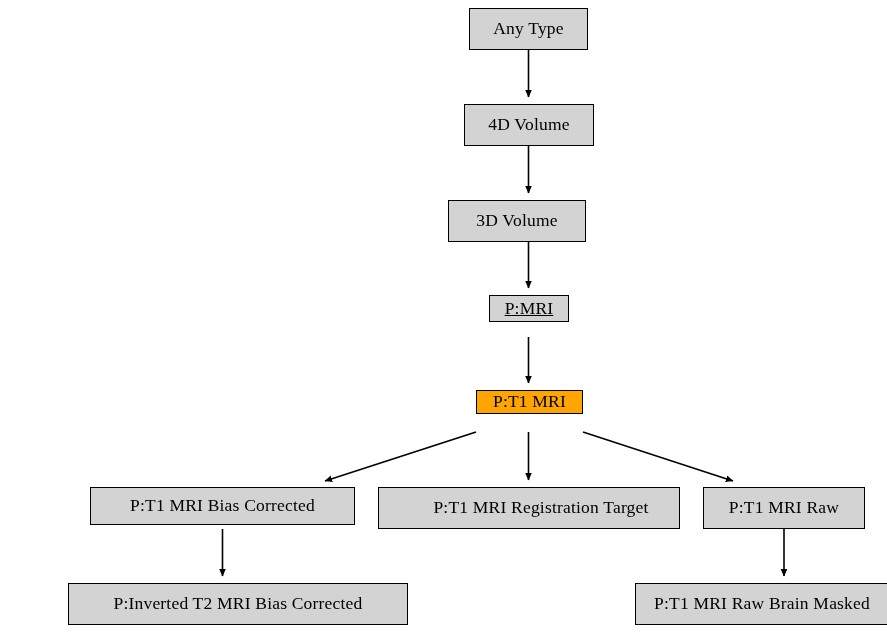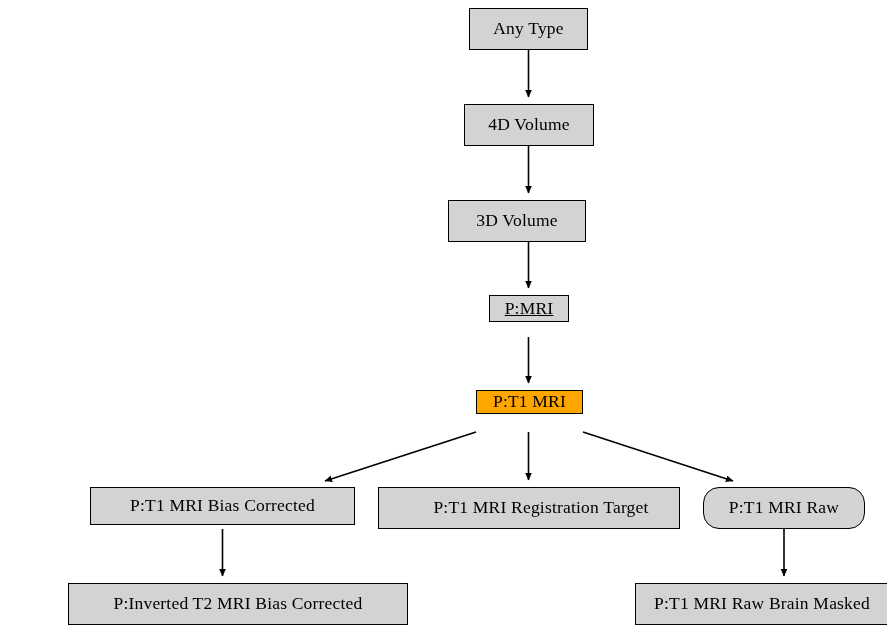--- a/index.html
+++ b/index.html
@@ -121,21 +121,21 @@
   </div>
 
   <div class="node-box" style="left:42px; top:487px; width:265px; height:38px;">
     <span>P:T1 MRI Bias Corrected</span>
   </div>
 
   <div class="node-box" style="left:330px; top:487px; width:302px; height:42px;padding-left:24px;">
     <span>P:T1 MRI Registration Target</span>
   </div>
 
-  <div class="node-box" style="left:655px; top:487px; width:162px; height:42px;border-radius:16px;">
+  <div class="node-box" style="left:655px; top:487px; width:162px; height:42px;">
     <span>P:T1 MRI Raw</span>
   </div>
 
   <div class="node-box" style="left:20px; top:583px; width:340px; height:42px;">
     <span>P:Inverted T2 MRI Bias Corrected</span>
   </div>
 
   <div class="node-box" style="left:587px; top:583px; width:254px; height:42px;">
     <span>P:T1 MRI Raw Brain Masked</span>
   </div>

